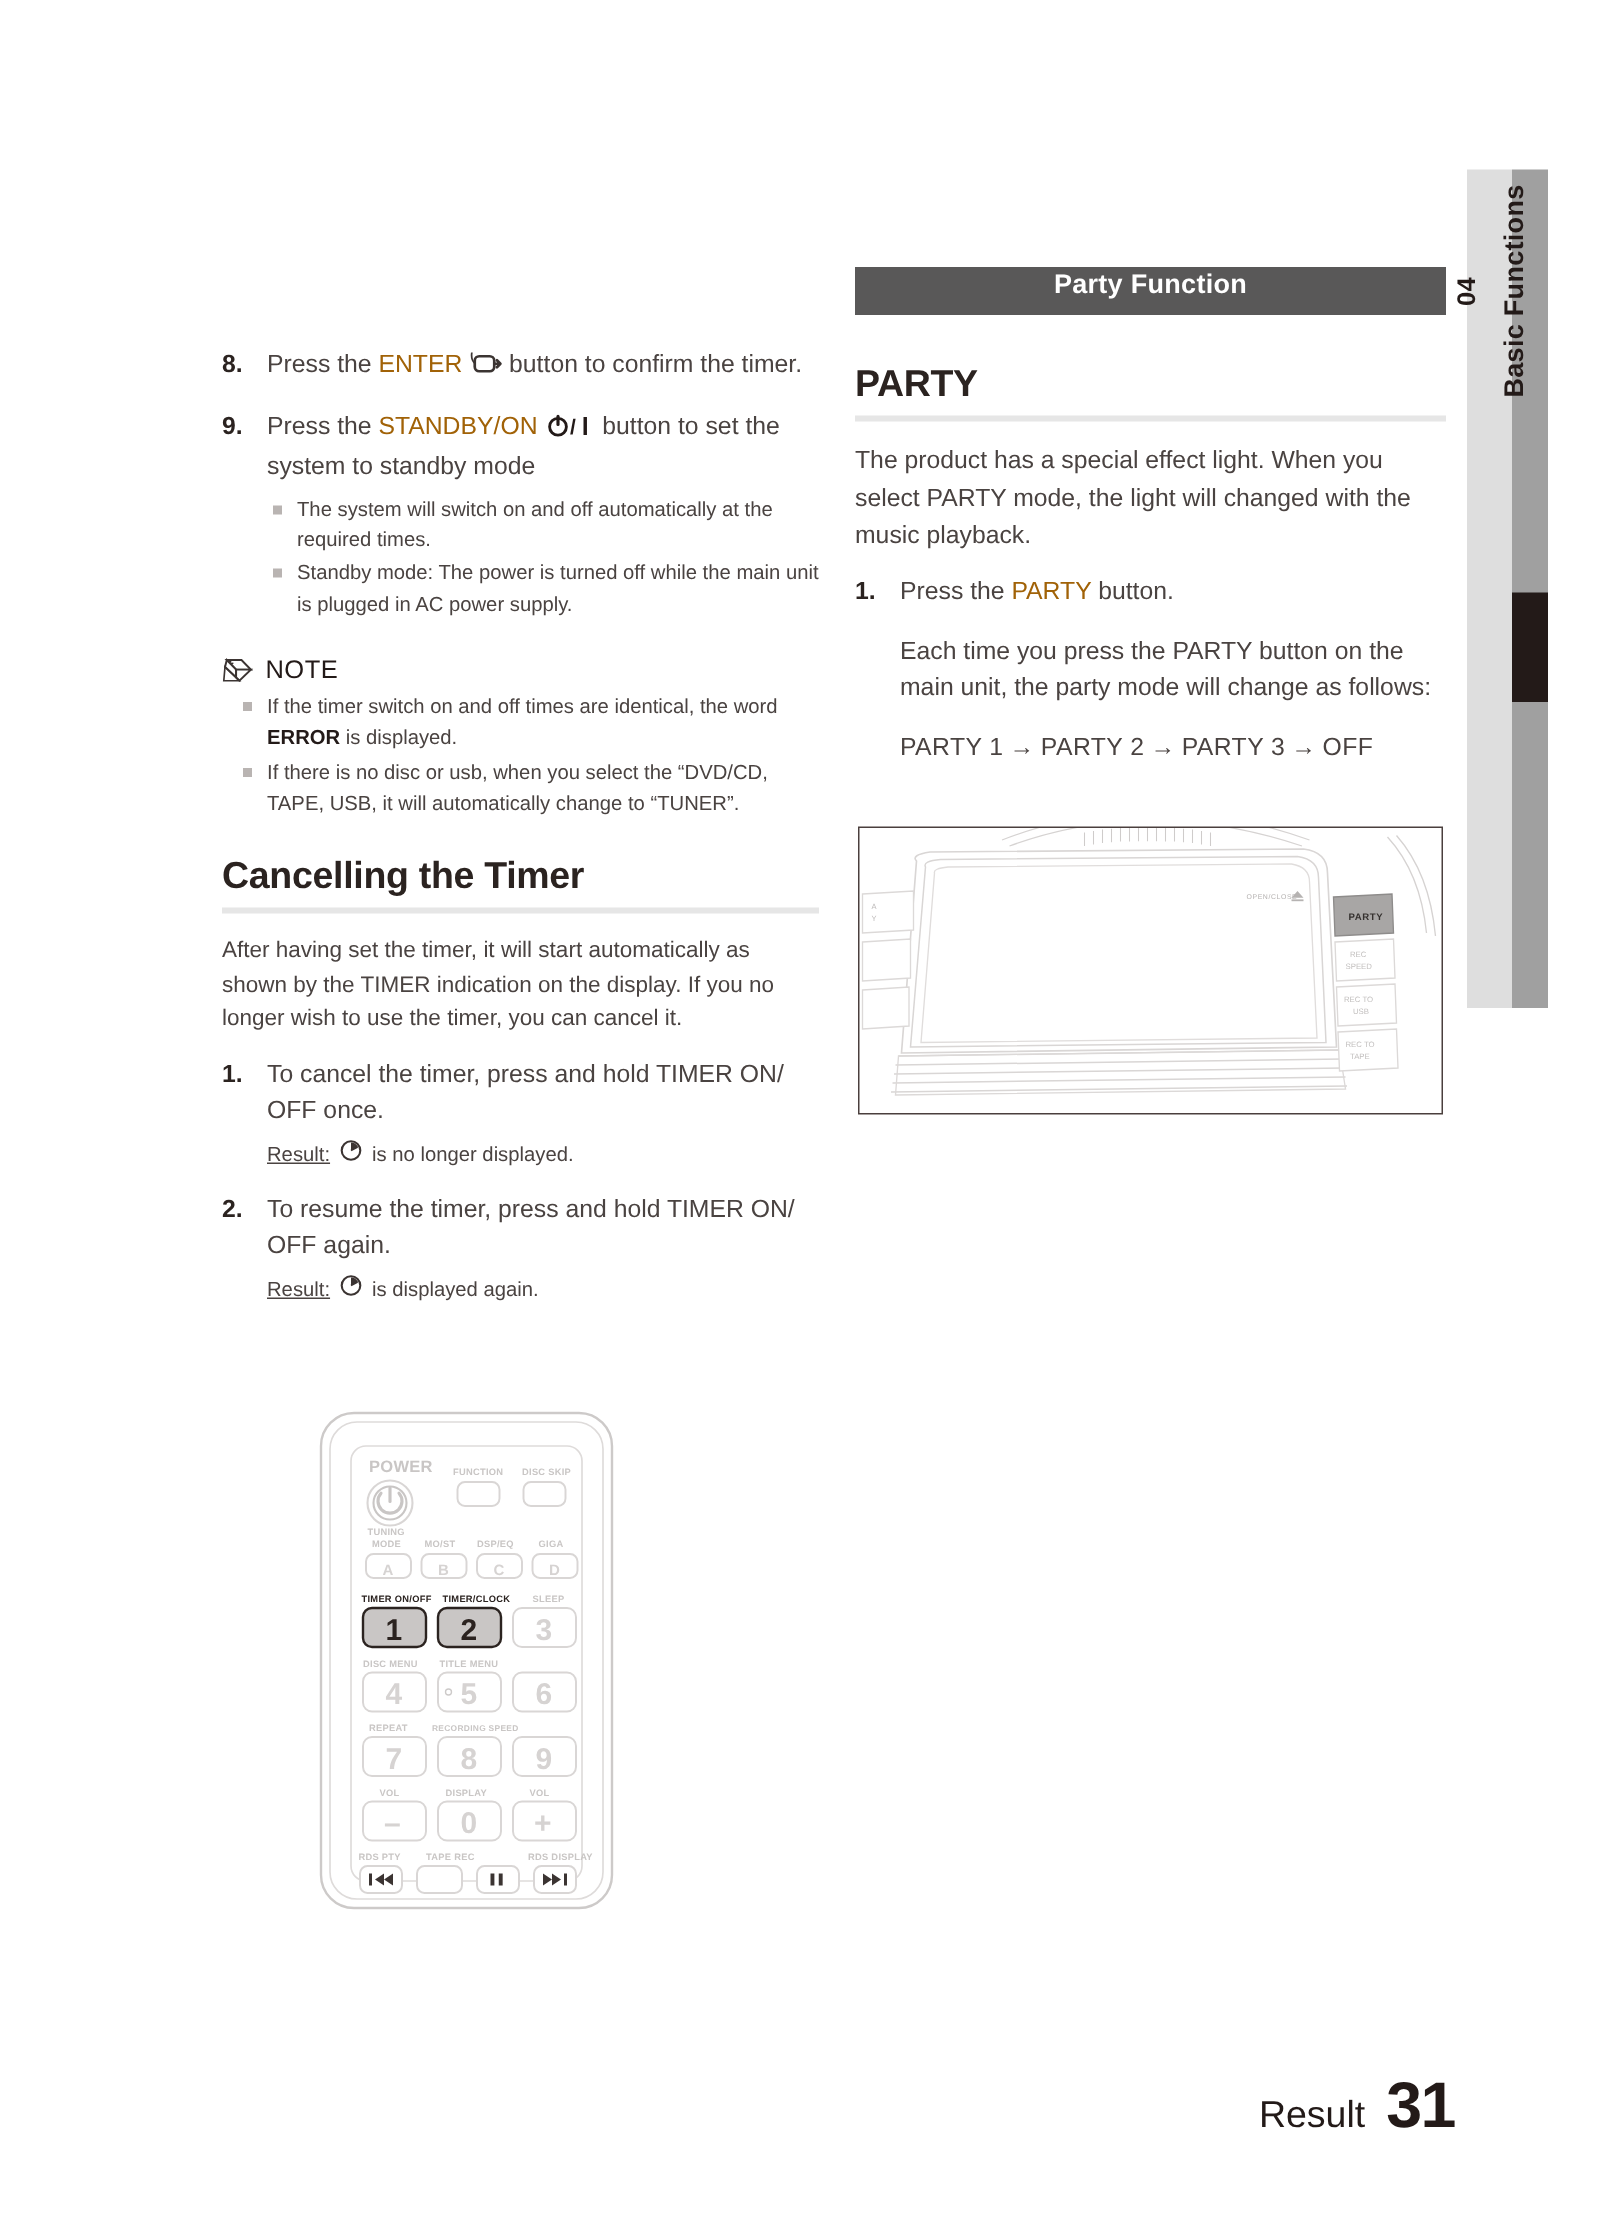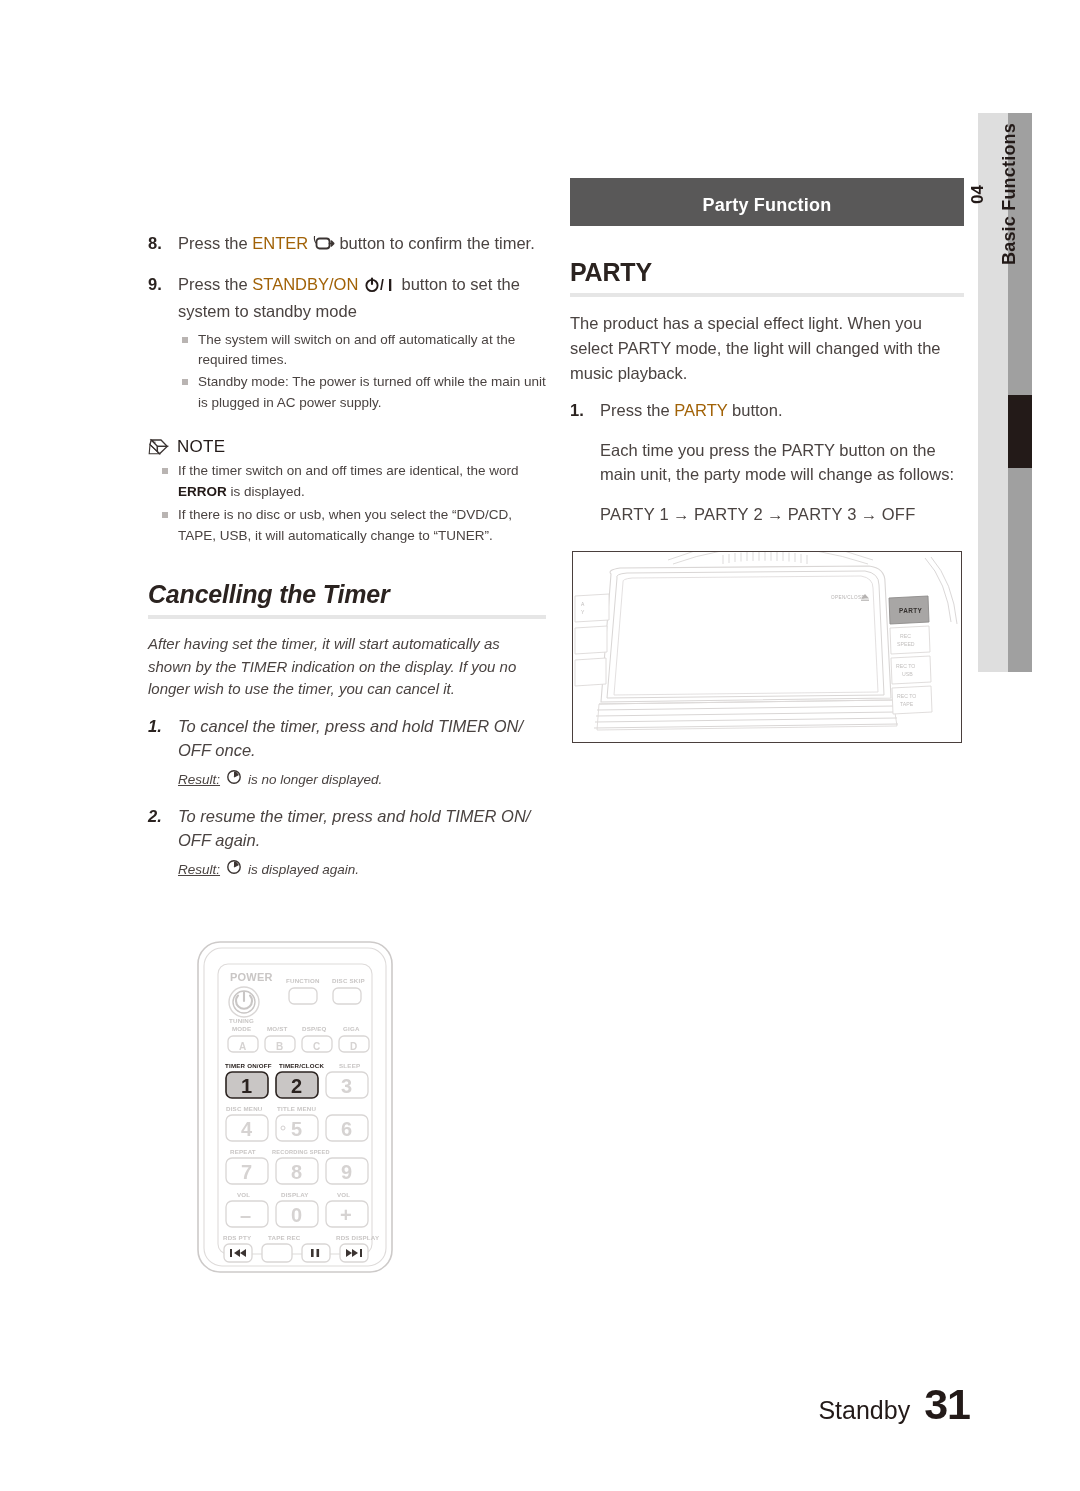--- a/index.html
+++ b/index.html
@@ -187,21 +187,21 @@
     margin-bottom: 14px;
   }
 
   
   .band {
     background: #595858;
     color: #ffffff;
     font-size: 18px;
     font-weight: bold;
     text-align: center;
-    padding: 17px 0 10px 0;
+    padding: 1px 0 10px 0;
     letter-spacing: 0.2px;
   }
 
   
   .result {
     font-size: 13.5px;
     color: #4a4341;
     margin: 6px 0 0 30px;
     display: flex;
     align-items: center;
@@ -240,21 +240,21 @@
     border: 1.5px solid #4a3f3d;
     box-sizing: border-box;
     background: #ffffff;
     overflow: hidden;
   }
   .figure svg { display: block; }
 
   
   .remote {
     position: absolute;
-    left: 188px;
+    left: 204px;
     top: 938px;
     width: 214px;
     height: 350px;
   }
   .remote svg { display:block; }
 
   
   .footer {
     position: absolute;
     right: 110px;
@@ -336,21 +336,21 @@
           </svg>
         </span>
         <span>NOTE</span>
       </div>
       <ul class="note-list">
         <li><span>If the timer switch on and off times are identical, the word </span><strong>ERROR</strong><span> is displayed.</span></li>
         <li><span>If there is no disc or usb, when you select the “DVD/CD, TAPE, USB, it will automatically change to “TUNER”.</span></li>
       </ul>
     </div>
 
-    <div style="margin-top:34px;font-style:italic;">
+    <div style="margin-top:24px;">
       <h2 class="h-section">Cancelling the Timer</h2>
       <div class="h-rule"></div>
       <p class="para">After having set the timer, it will start automatically as shown by the TIMER indication on the display. If you no longer wish to use the timer, you can cancel it.</p>
 
       <ul class="numlist">
         <li class="numitem" style="display:block;">
           <div style="display:flex;">
             <span class="num">1.</span>
             <span class="body">To cancel the timer, press and hold TIMER ON/ OFF once.</span>
           </div>
@@ -584,17 +584,17 @@
       <rect class="rbtn" x="152" y="306" width="28" height="18" rx="5" ry="5" stroke="#9e9b9a" stroke-width="1.5"></rect>
       <g fill="#3b3432">
         <path d="M158 311 L158 319 L164 315 Z"></path>
         <path d="M164 311 L164 319 L170 315 Z"></path>
         <rect x="172" y="311" width="2" height="8"></rect>
       </g>
     </svg>
   </div>
 
   <div class="footer">
-    <span class="lang">Standby</span>
+    <span class="lang">Result</span>
     <span class="pageno">31</span>
   </div>
 
 </div>
 
 </body></html>

